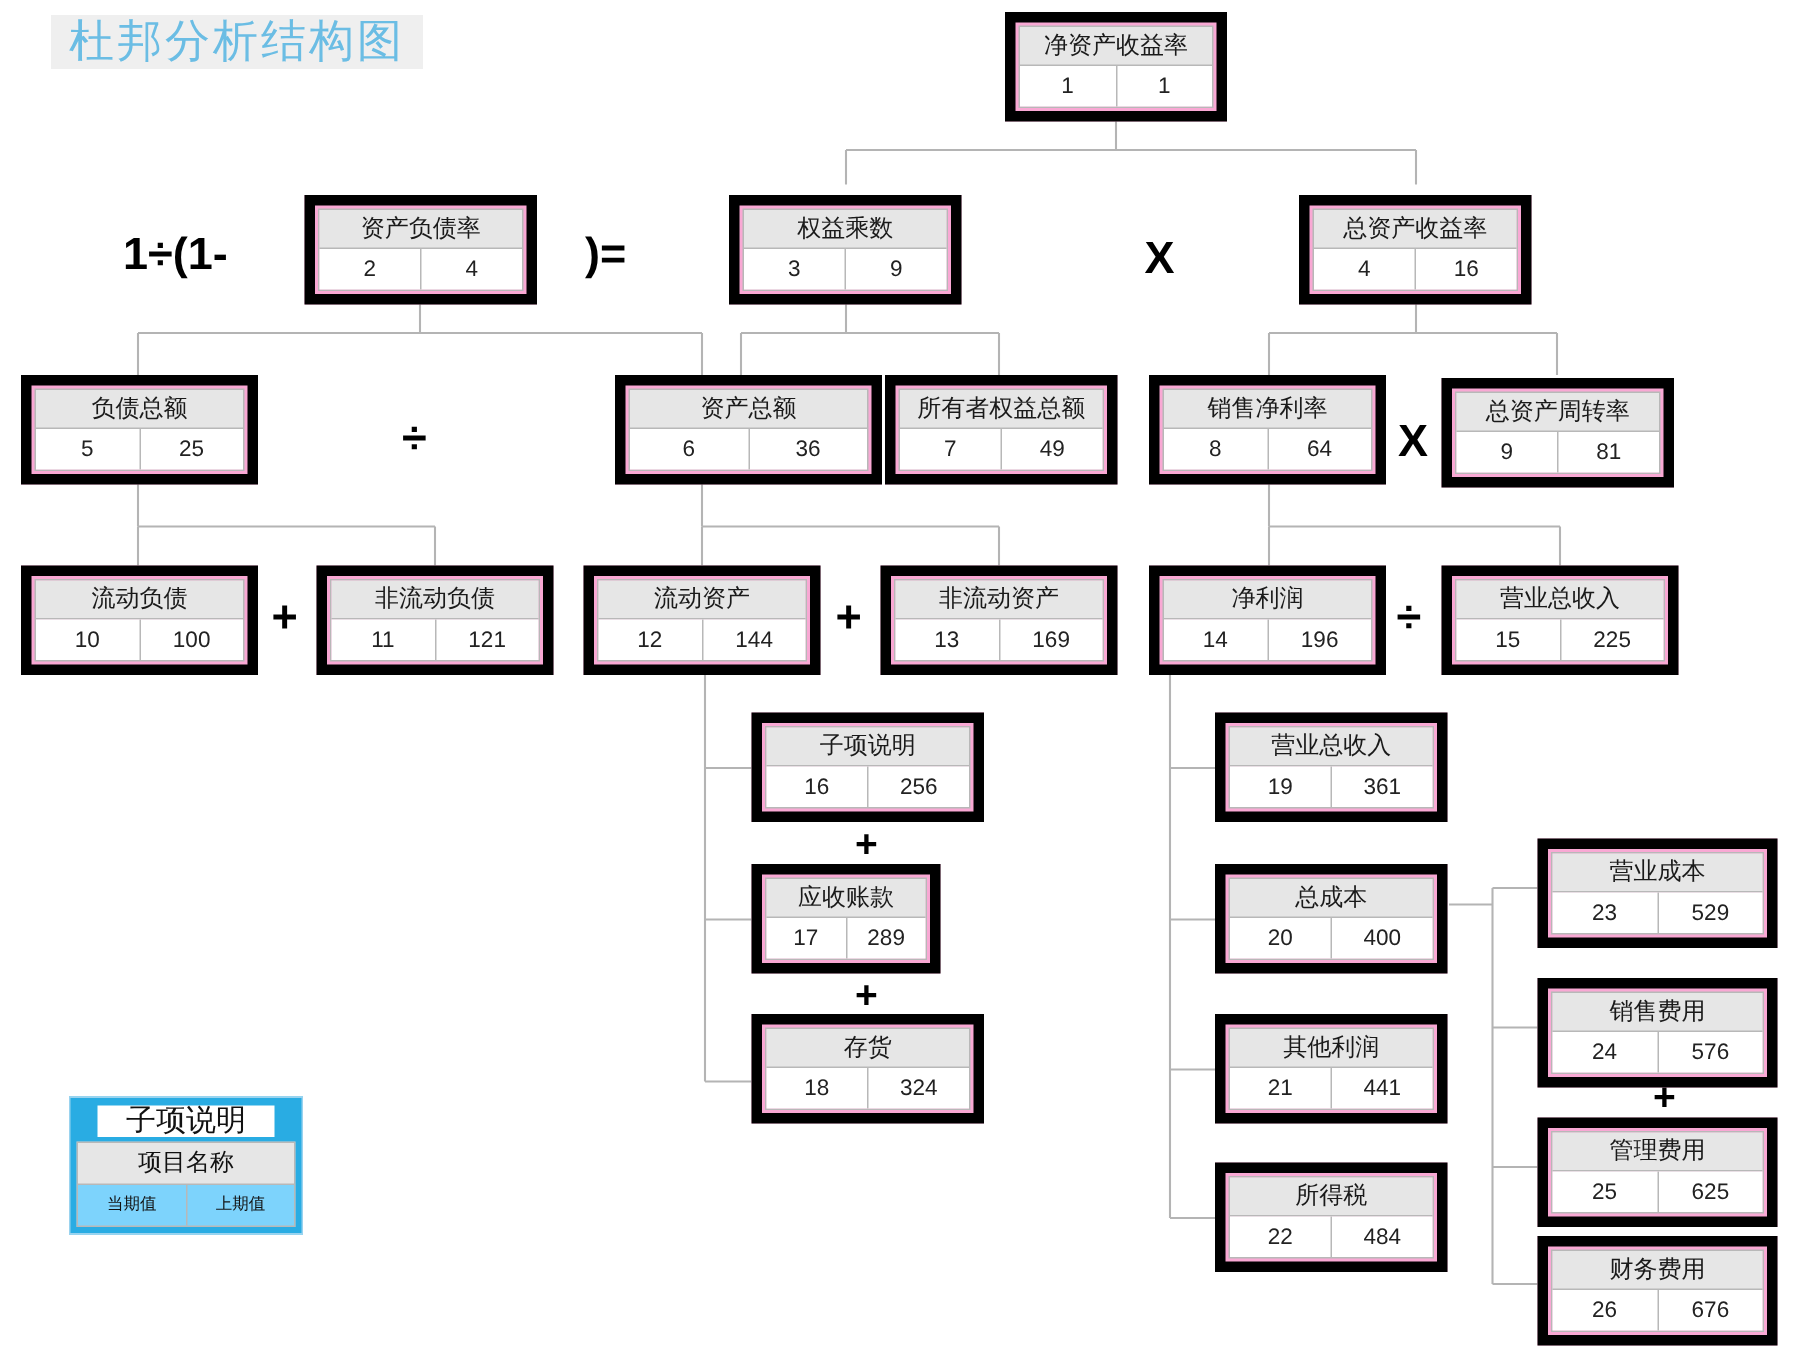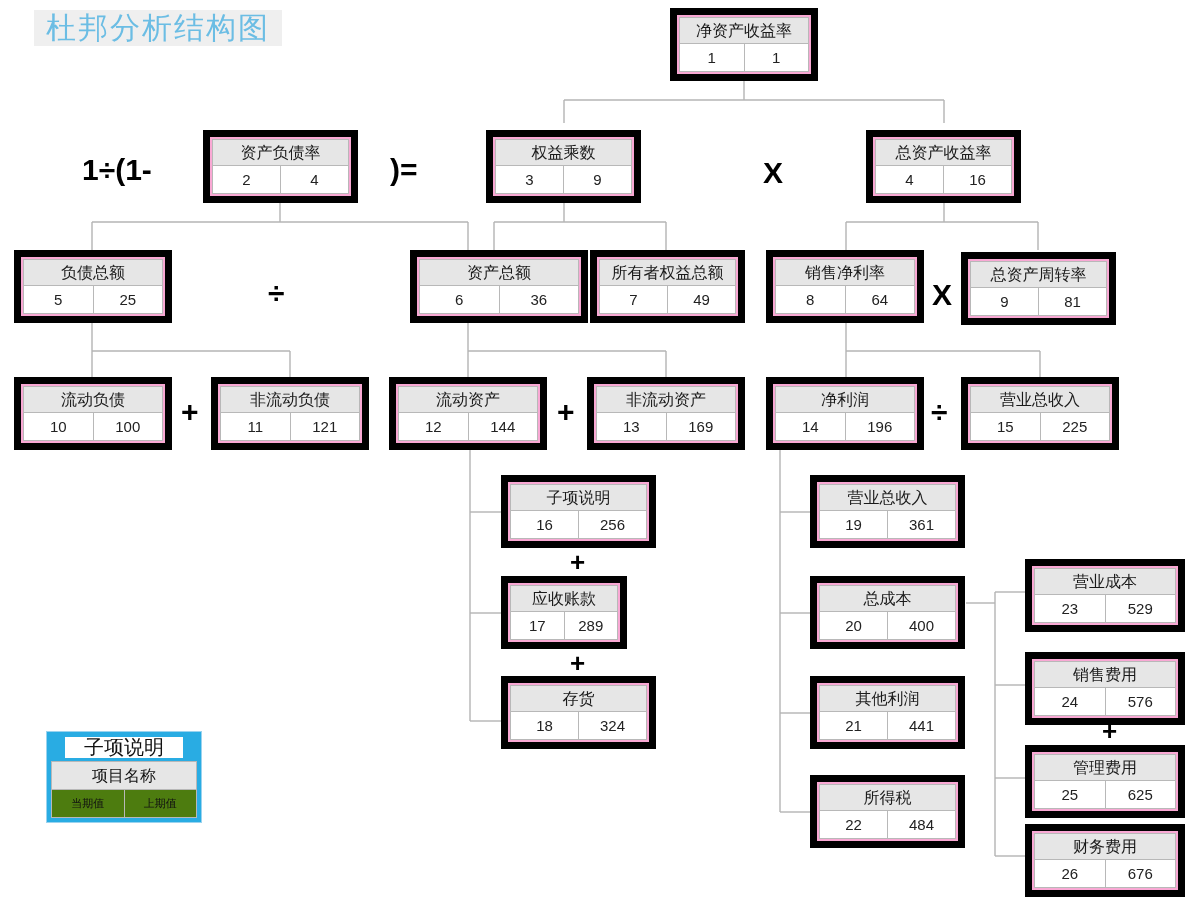--- a/index.html
+++ b/index.html
@@ -99,21 +99,21 @@
   }
   .legend .lg-title{
     background:#ffffff;
     text-align:center;
     font-size:20px;
     line-height:21px;
     color:#111;
     margin:1px 14px 3px 14px;
   }
   .legend .lg-body{
-    background:#4d7c0f;
+    background:#7dd3fc;
     border:1px solid #b8b8b8;
     box-sizing:border-box;
   }
   .legend .lg-name{
     background:#e6e6e6;
     border-bottom:1px solid #b8b8b8;
     text-align:center;
     font-size:16px;
     line-height:27px;
     color:#111;

